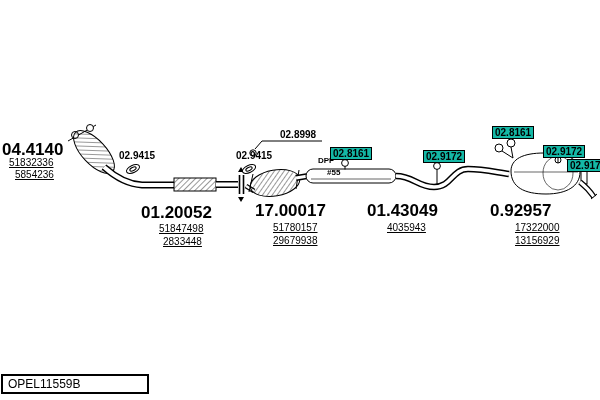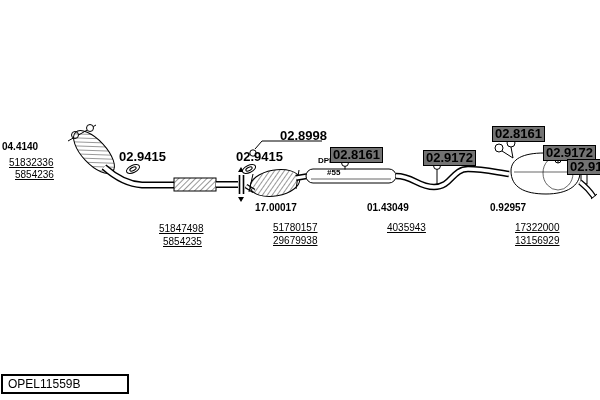--- a/index.html
+++ b/index.html
@@ -1,25 +1,25 @@
 <!DOCTYPE html>
 <html><head>
 <meta charset="utf-8">
 <style>
   * { margin:0; padding:0; box-sizing:border-box; }
   html,body { background:#ffffff; font-family:"Liberation Sans", sans-serif; }
   .canvas { position:relative; width:600px; height:400px; background:#ffffff; overflow:hidden; }
   .canvas > svg { position:absolute; left:0; top:0; }
   .lbl { position:absolute; color:#000; white-space:nowrap; line-height:1.1; }
-  .big { font-size:10px; font-weight:bold; }
+  .big { font-size:17px; font-weight:bold; }
   .ref { font-size:10px;text-decoration:underline; }
-  .sm  { font-size:13px; font-weight:bold;text-align:center; }
+  .sm  { font-size:10px; font-weight:bold;text-align:center; }
   .xs  { font-size:8px; font-weight:bold;padding-left:34px; }
-  .boxed { border:1px solid #000; padding:0 2px; background:#737373; }
-  .code-box { position:absolute; left:1px; top:374px; width:128px; height:20px;
+  .boxed { border:1px solid #000; padding:0 2px; background:#14b8a6; }
+  .code-box { position:absolute; left:1px; top:374px; width:148px; height:20px;
               border:2px solid #000; background:#fff; display:flex; align-items:center;
               padding-left:5px; font-size:12px; color:#000; }
 </style>
 </head>
 <body>
 
 <div class="canvas">
 
   <svg width="600" height="400" viewBox="0 0 600 400">
     <defs>
@@ -126,22 +126,23 @@
       <line x1="591" y1="199" x2="597" y2="194"></line>
     </g>
   </svg>
 
   <div class="lbl big" style="left:2px;top:141px">04.4140</div>
   <div class="lbl ref" style="left:9px;top:157px">51832336</div>
   <div class="lbl ref" style="left:15px;top:169px">5854236</div>
 
   <div class="lbl sm" style="left:119px;top:150px">02.9415</div>
 
+  <div class="lbl big" style="left:141px;top:204px">01.20052</div>
   <div class="lbl ref" style="left:159px;top:223px">51847498</div>
-  <div class="lbl ref" style="left:163px;top:236px">5854235</div>
+  <div class="lbl ref" style="left:163px;top:236px">2833448</div>
 
   <div class="lbl sm" style="left:236px;top:150px">02.9415</div>
 
   <div class="lbl sm" style="left:280px;top:129px">02.8998</div>
 
   <div class="lbl xs" style="left:284px;top:157px">DPF</div>
   <div class="lbl xs" style="left:293px;top:169px">#55</div>
 
   <div class="lbl big" style="left:255px;top:202px">17.00017</div>
   <div class="lbl ref" style="left:273px;top:222px">51780157</div>

